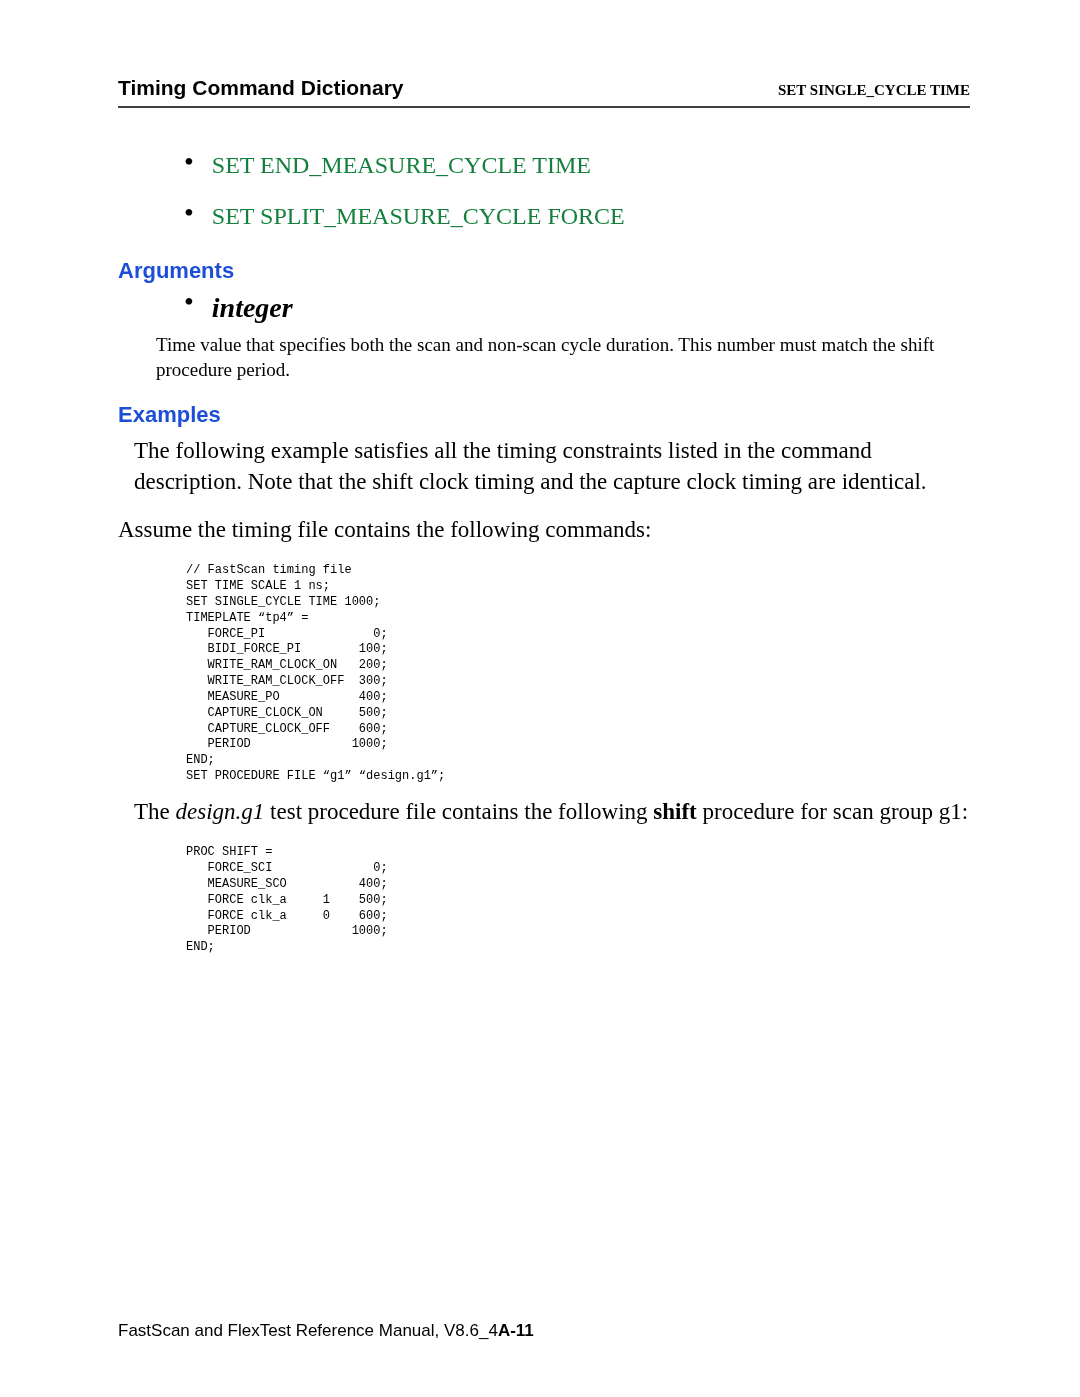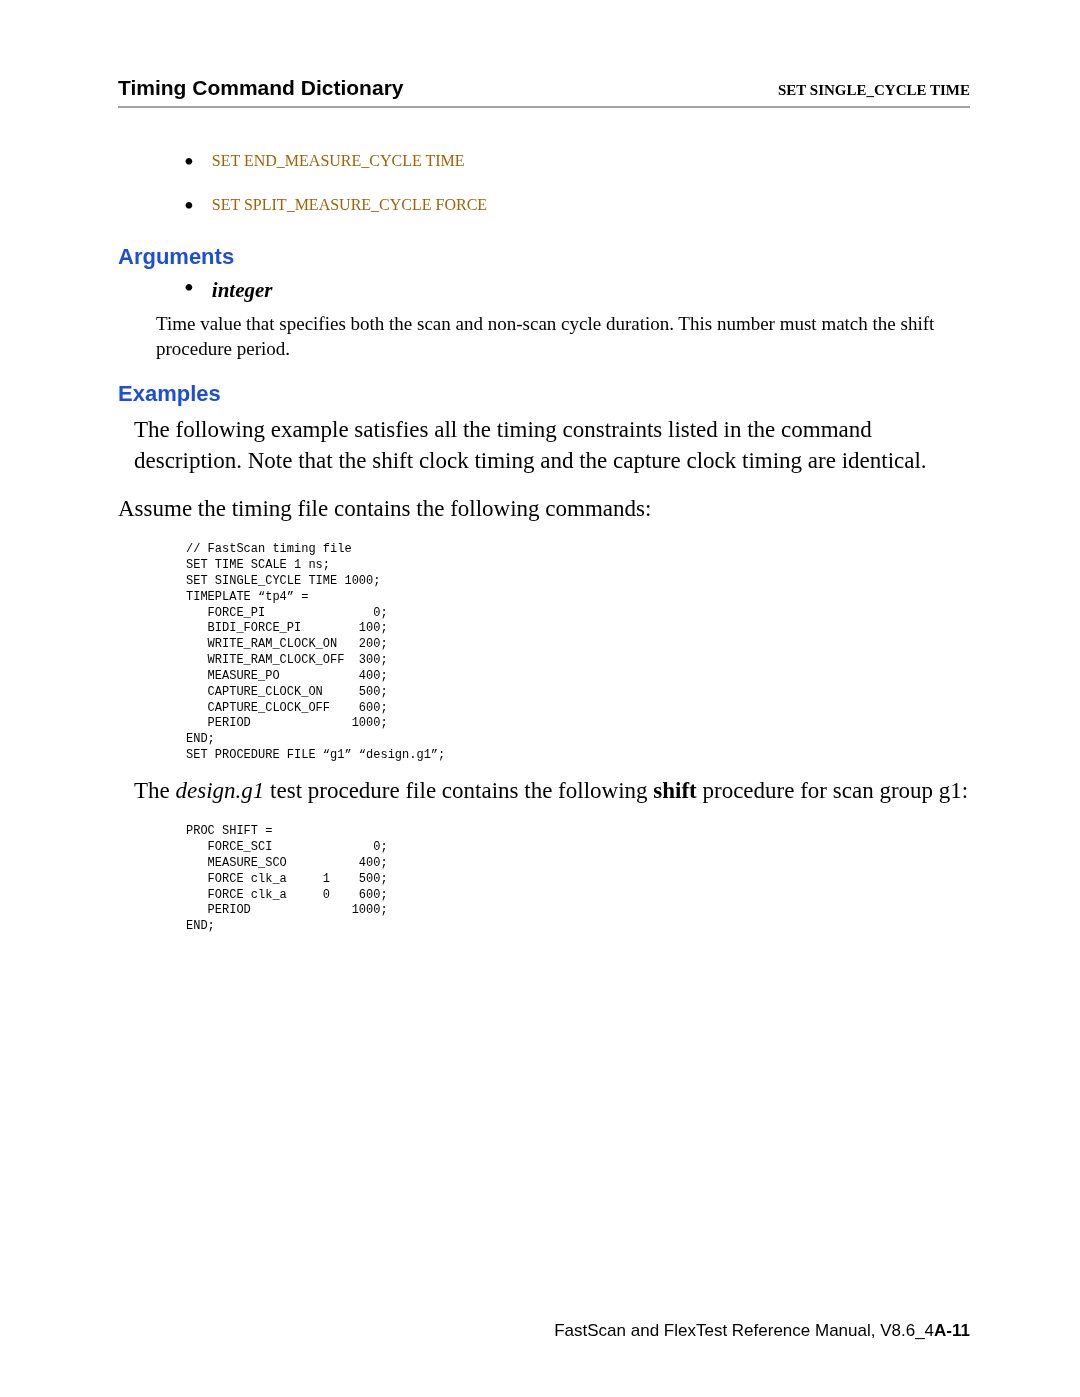--- a/index.html
+++ b/index.html
@@ -13,21 +13,21 @@
     width: 1080px;
     height: 1397px;
     box-sizing: border-box;
     padding: 76px 110px 60px 118px;
     position: relative;
   }
   .header {
     display: flex;
     justify-content: space-between;
     align-items: baseline;
-    border-bottom: 2px solid #a3a3a3;
+    border-bottom: 2px solid #404040;
     padding-bottom: 6px;
     margin-bottom: 44px;
     font-family: Arial, Helvetica, sans-serif;
     gap: 21px;
   }
   .header-left {
     font-weight: bold;
     font-size: 21px;
   }
   .header-right {
@@ -43,28 +43,28 @@
     display: flex;
     align-items: flex-start;
     margin-bottom: 24px;
   }
   .bullet-dot {
     font-size: 28px;
     line-height: 20px;
     margin-right: 18px;
   }
   .bullet-link {
-    color: #a16207;
-    font-size: 16px;
+    color: #15803d;
+    font-size: 24px;
     font-family: "Times New Roman", Times, serif;
   }
   .bullet-arg {
     font-style: italic;
     font-weight: bold;
-    font-size: 21px;
+    font-size: 28px;
   }
   .section-heading {
     color: #1d4ed8;
     font-family: Arial, Helvetica, sans-serif;
     font-weight: bold;
     font-size: 22px;
     margin: 10px 0 8px 0;
   }
   .body-text {
     font-size: 23px;
@@ -83,21 +83,21 @@
     white-space: pre;
     line-height: 1.32;
     margin: 12px 0 12px 68px;
   }
   .footer {
     position: absolute;
     left: 118px;
     right: 110px;
     bottom: 56px;
     display: flex;
-    justify-content: flex-end;
+    justify-content: flex-start;
     font-family: Arial, Helvetica, sans-serif;
     font-size: 17px;
   }
   .footer-right {
     font-weight: bold;
   }
   .arg-desc {
     font-size: 19px;
     line-height: 1.32;
     margin: 8px 0 20px 38px;

